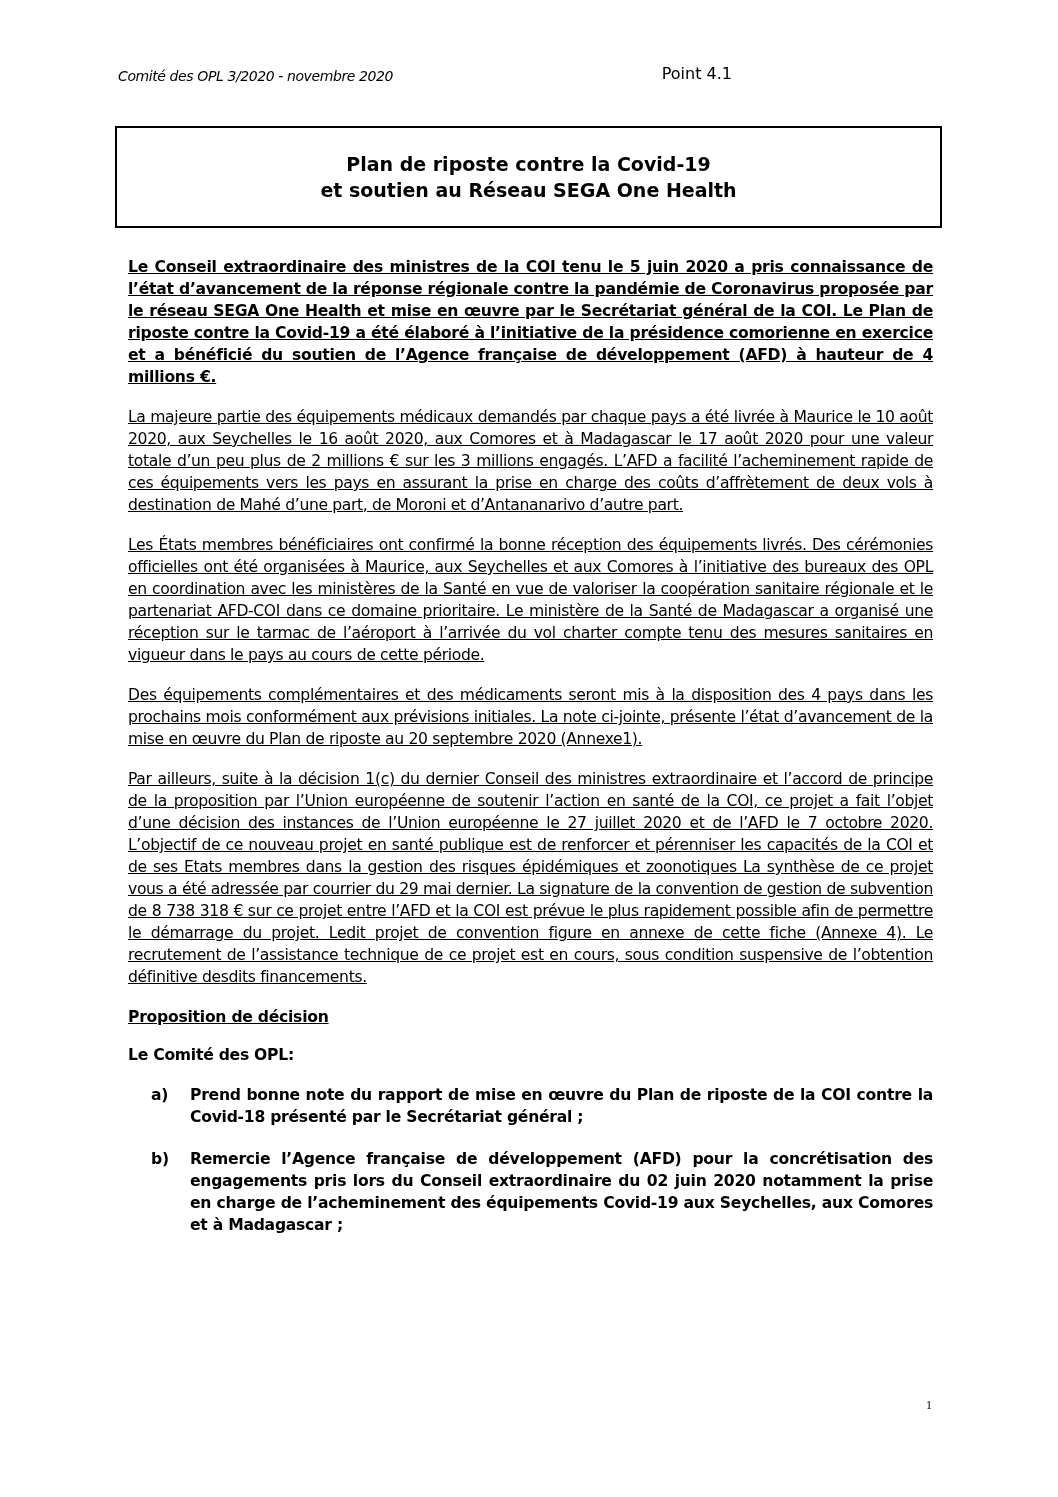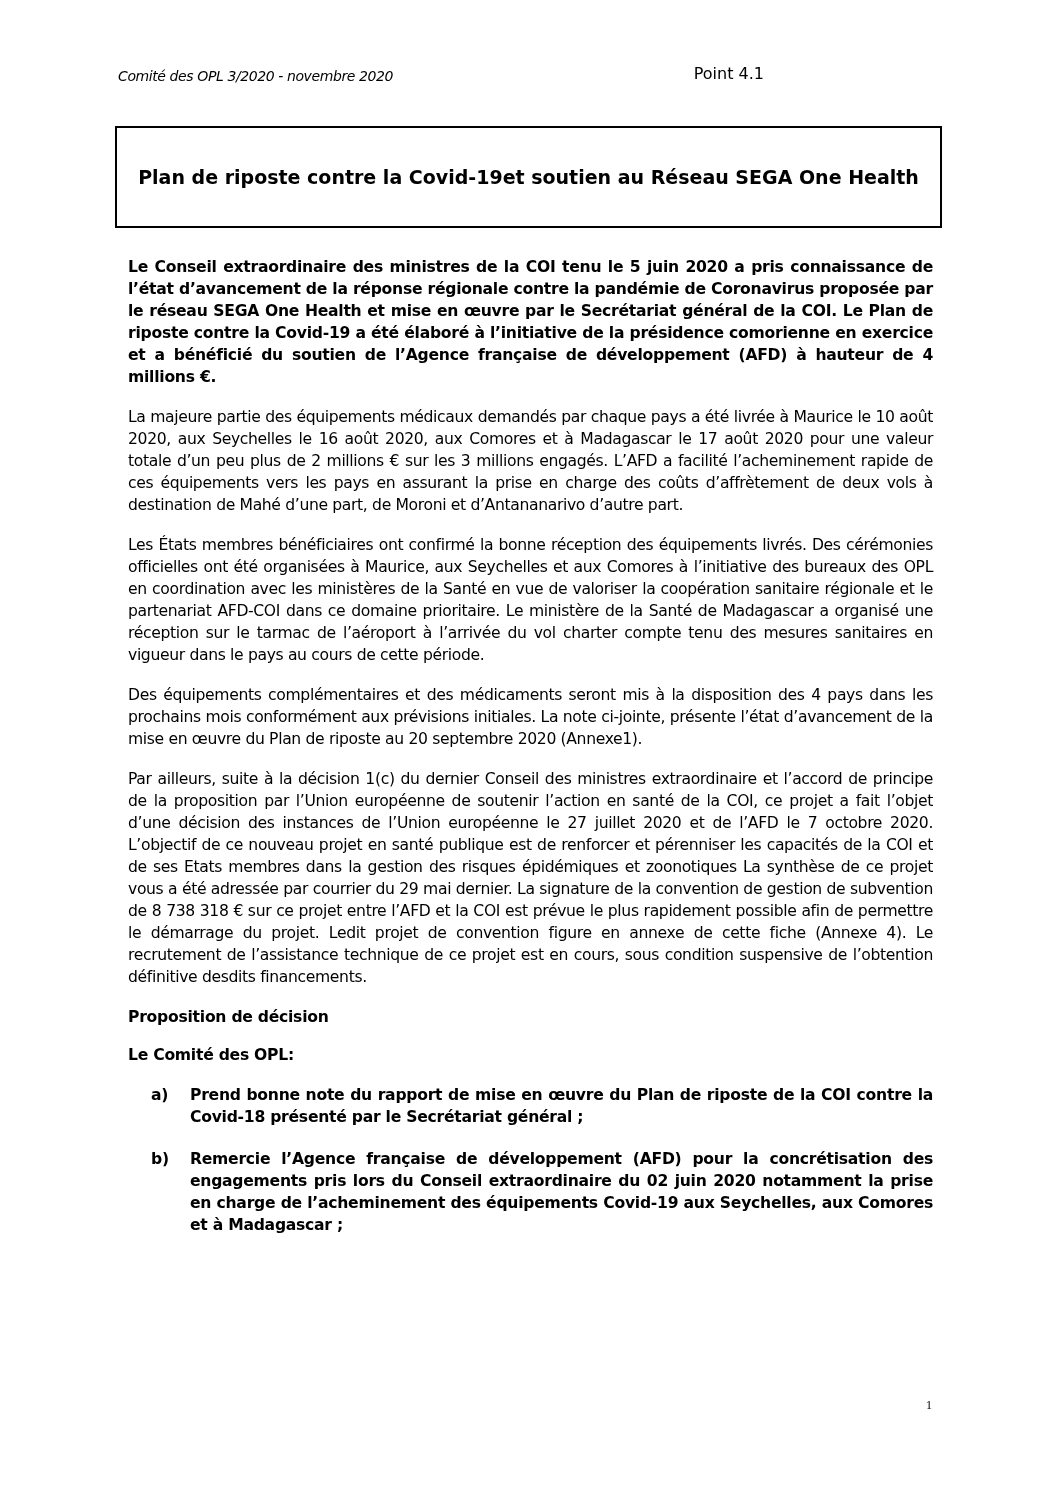--- a/index.html
+++ b/index.html
@@ -1,46 +1,46 @@
 <!DOCTYPE html>
 <html><head>
   <meta charset="utf-8">
   <style>
     html, body { margin: 0; padding: 0; background: #ffffff; }
     body {
       width: 1058px; height: 1497px; position: relative; overflow: hidden;
       font-family: "DejaVu Sans", sans-serif; color: #000;
     }
-    .page { position: absolute; left: 0; top: 0; width: 848px; height: 1497px; padding-left: 32px; }
+    .page { position: absolute; left: 0; top: 0; width: 848px; height: 1497px; }
     .header-left {
       position: absolute; left: 118px; top: 68px;
       font-style: italic; font-size: 14px; letter-spacing: -0.4px;
     }
     .header-right {
       position: absolute; right: 116px; top: 64px;
       font-weight: normal; font-size: 16px;
     }
     .title-box {
       position: absolute; left: 115px; top: 126px; width: 823px; height: 98px;
       border: 2px solid #000; box-sizing: content-box;
-      display: flex; justify-content: center; align-items: center;
+      display: flex; flex-direction: column; justify-content: center; align-items: center;
     }
     .title-box .line {
       font-weight: bold; font-size: 19px; line-height: 26px; text-align: center;
     }
     .content {
       position: absolute; left: 128px; top: 256px; width: 805px;
     }
     p.para {
       margin: 0 0 18px 0; font-size: 15.6px; line-height: 22px;
-      text-align: justify; letter-spacing: -0.35px;
+      text-align: justify; letter-spacing: -0.35px; text-decoration: underline;
     }
     p.bold { font-weight: bold; letter-spacing: -0.25px; }
     .section-heading {
-      font-weight: bold; font-size: 15.6px;
+      font-weight: bold; text-decoration: underline; font-size: 15.6px;
       margin: 20px 0 20px 0; letter-spacing: -0.25px;
     }
     .committee-label {
       font-weight: bold; font-size: 15.6px; margin: 0 0 20px 0; letter-spacing: -0.25px;
     }
     ol.decisions { list-style: none; margin: 0; padding: 0; }
     ol.decisions li {
       position: relative; padding-left: 62px; margin-bottom: 20px;
       font-weight: bold; font-size: 15.6px; line-height: 22px; text-align: justify;
       letter-spacing: -0.25px;

